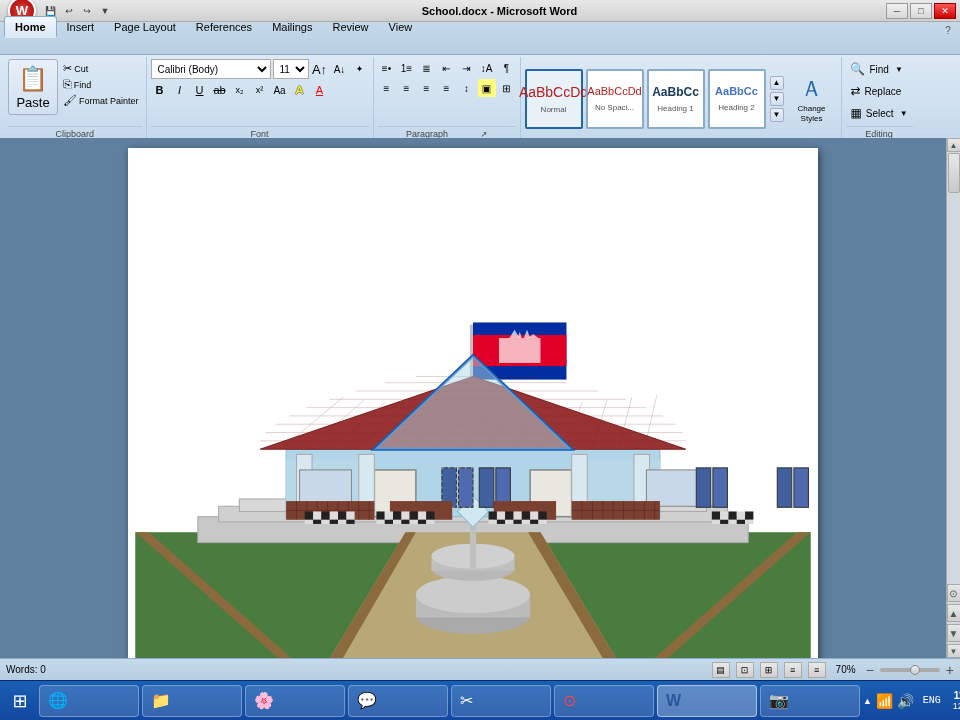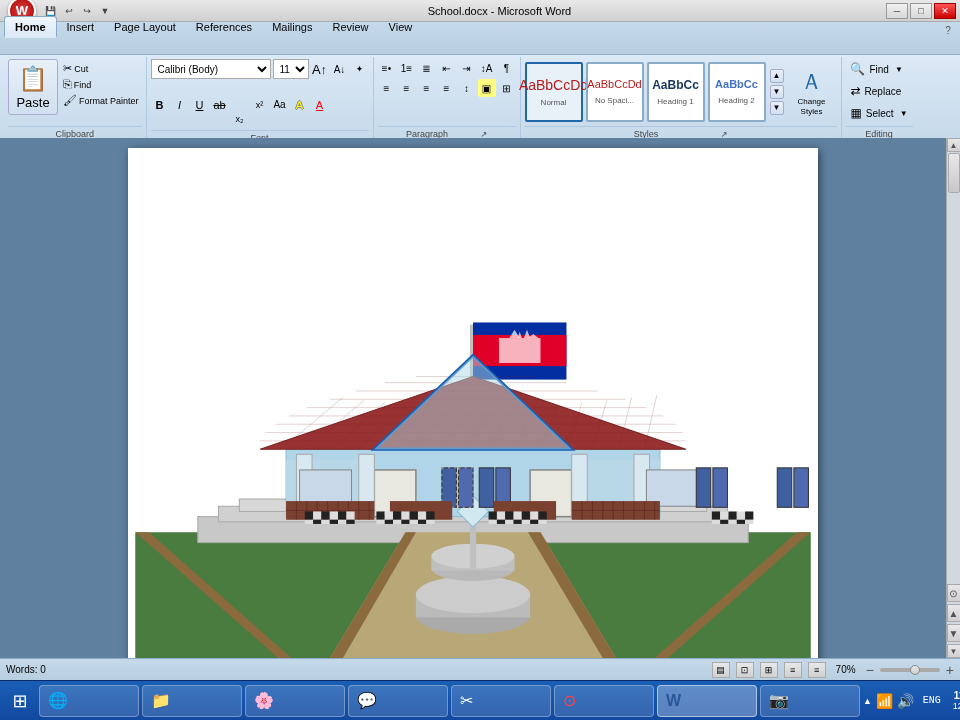--- a/index.html
+++ b/index.html
@@ -8,21 +8,21 @@
     
     #title-bar {
       background: linear-gradient(to bottom, #e8e8e8, #d0d0d0);
       height: 22px;
       display: flex;
       align-items: center;
       justify-content: space-between;
       border-bottom: 1px solid #aaa;
       padding: 0 4px;
     }
-    #title-bar .title-text { flex: 1; text-align: center; font-size: 11px; color: #000; }
+    #title-bar .title-text { flex: 1; text-align: center; font-size: 11px; color: #000; font-weight: bold; }
     #title-bar .win-controls { display: flex; gap: 2px; }
     #title-bar .win-btn {
       width: 22px; height: 16px; border: 1px solid #999; background: linear-gradient(to bottom, #f0f0f0, #d8d8d8);
       cursor: pointer; font-size: 9px; display: flex; align-items: center; justify-content: center; color: #333;
     }
     #title-bar .win-btn.close { background: linear-gradient(to bottom, #f55, #c00); color: #fff; border-color: #900; }
     #title-bar .quick-access { display: flex; align-items: center; gap: 2px; }
     #title-bar .qa-btn { width: 16px; height: 16px; display: flex; align-items: center; justify-content: center; font-size: 9px; color: #444; cursor: pointer; }
 
     
@@ -339,21 +339,21 @@
           </select>
           <div class="font-btn" style="font-size:13px;">A↑</div>
           <div class="font-btn" style="font-size:10px;">A↓</div>
           <div class="font-btn" style="font-size:9px;">✦</div>
         </div>
         <div class="font-row">
           <div class="font-btn bold">B</div>
           <div class="font-btn italic">I</div>
           <div class="font-btn underline">U</div>
           <div class="font-btn strikethrough">ab</div>
-          <div class="font-btn" style="font-size:9px;margin-top:29px;">x₂</div>
+          <div class="font-btn" style="font-size:9px;">x₂</div>
           <div class="font-btn" style="font-size:9px;">x²</div>
           <div class="font-btn" style="font-size:10px;">Aa</div>
           <div class="font-btn" style="color:#ff0;text-shadow:-1px 0 #888,0 1px #888,1px 0 #888,0 -1px #888;">A</div>
           <div class="font-btn" style="color:#f00;text-decoration:underline;text-decoration-color:#f00;">A</div>
         </div>
       </div>
       <div class="ribbon-group-label">Font</div>
     </div>
 
     <div class="ribbon-group" id="para-group">
@@ -403,24 +403,20 @@
         </div>
         <div class="styles-arrow">
           <div class="styles-arrow-btn">▲</div>
           <div class="styles-arrow-btn">▼</div>
           <div class="styles-arrow-btn">▼</div>
         </div>
         <div class="change-styles-btn">
           <div class="change-styles-icon">Ａ</div>
           <div style="font-size:8px;text-align:center;line-height:1.2;">Change Styles</div>
         </div>
-      </div>
-      <div class="ribbon-group-label">
-        <span>Styles</span>
-        <span style="cursor:pointer;margin-left:60px;font-size:8px;">↗</span>
       </div>
     </div>
 
     <div class="ribbon-group" id="editing-group">
       <div class="ribbon-group-content">
         <div class="editing-btn">
           <span style="font-size:12px;">🔍</span>
           <span>Find</span>
           <span style="font-size:8px;margin-left:2px;">▼</span>
         </div>

